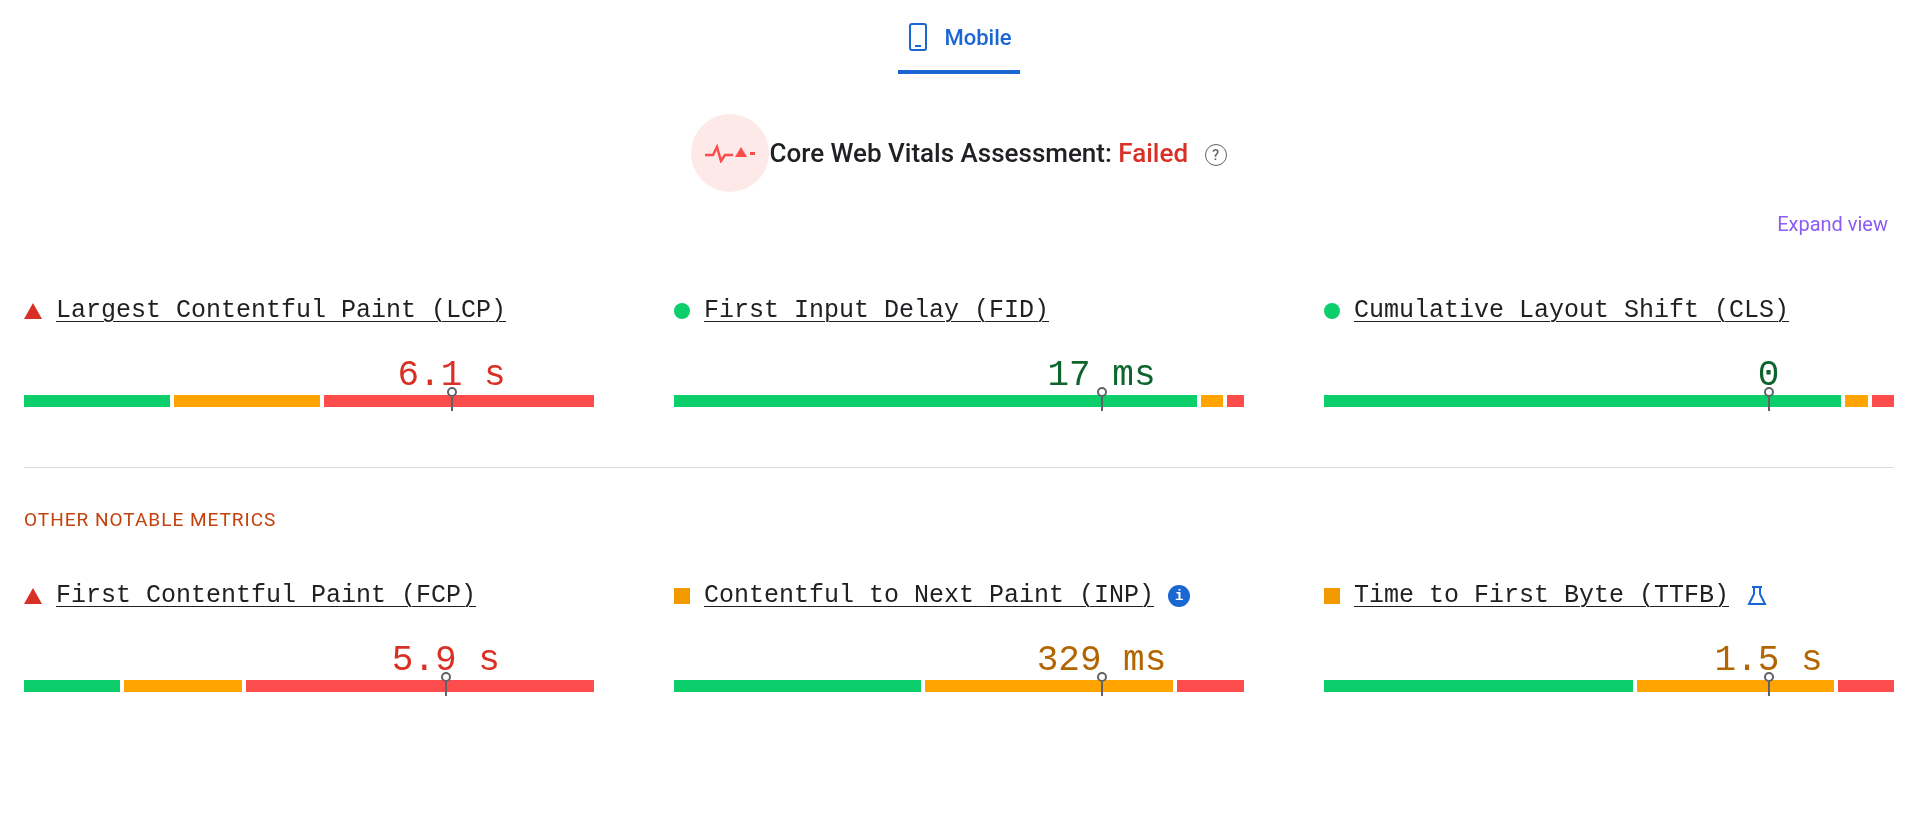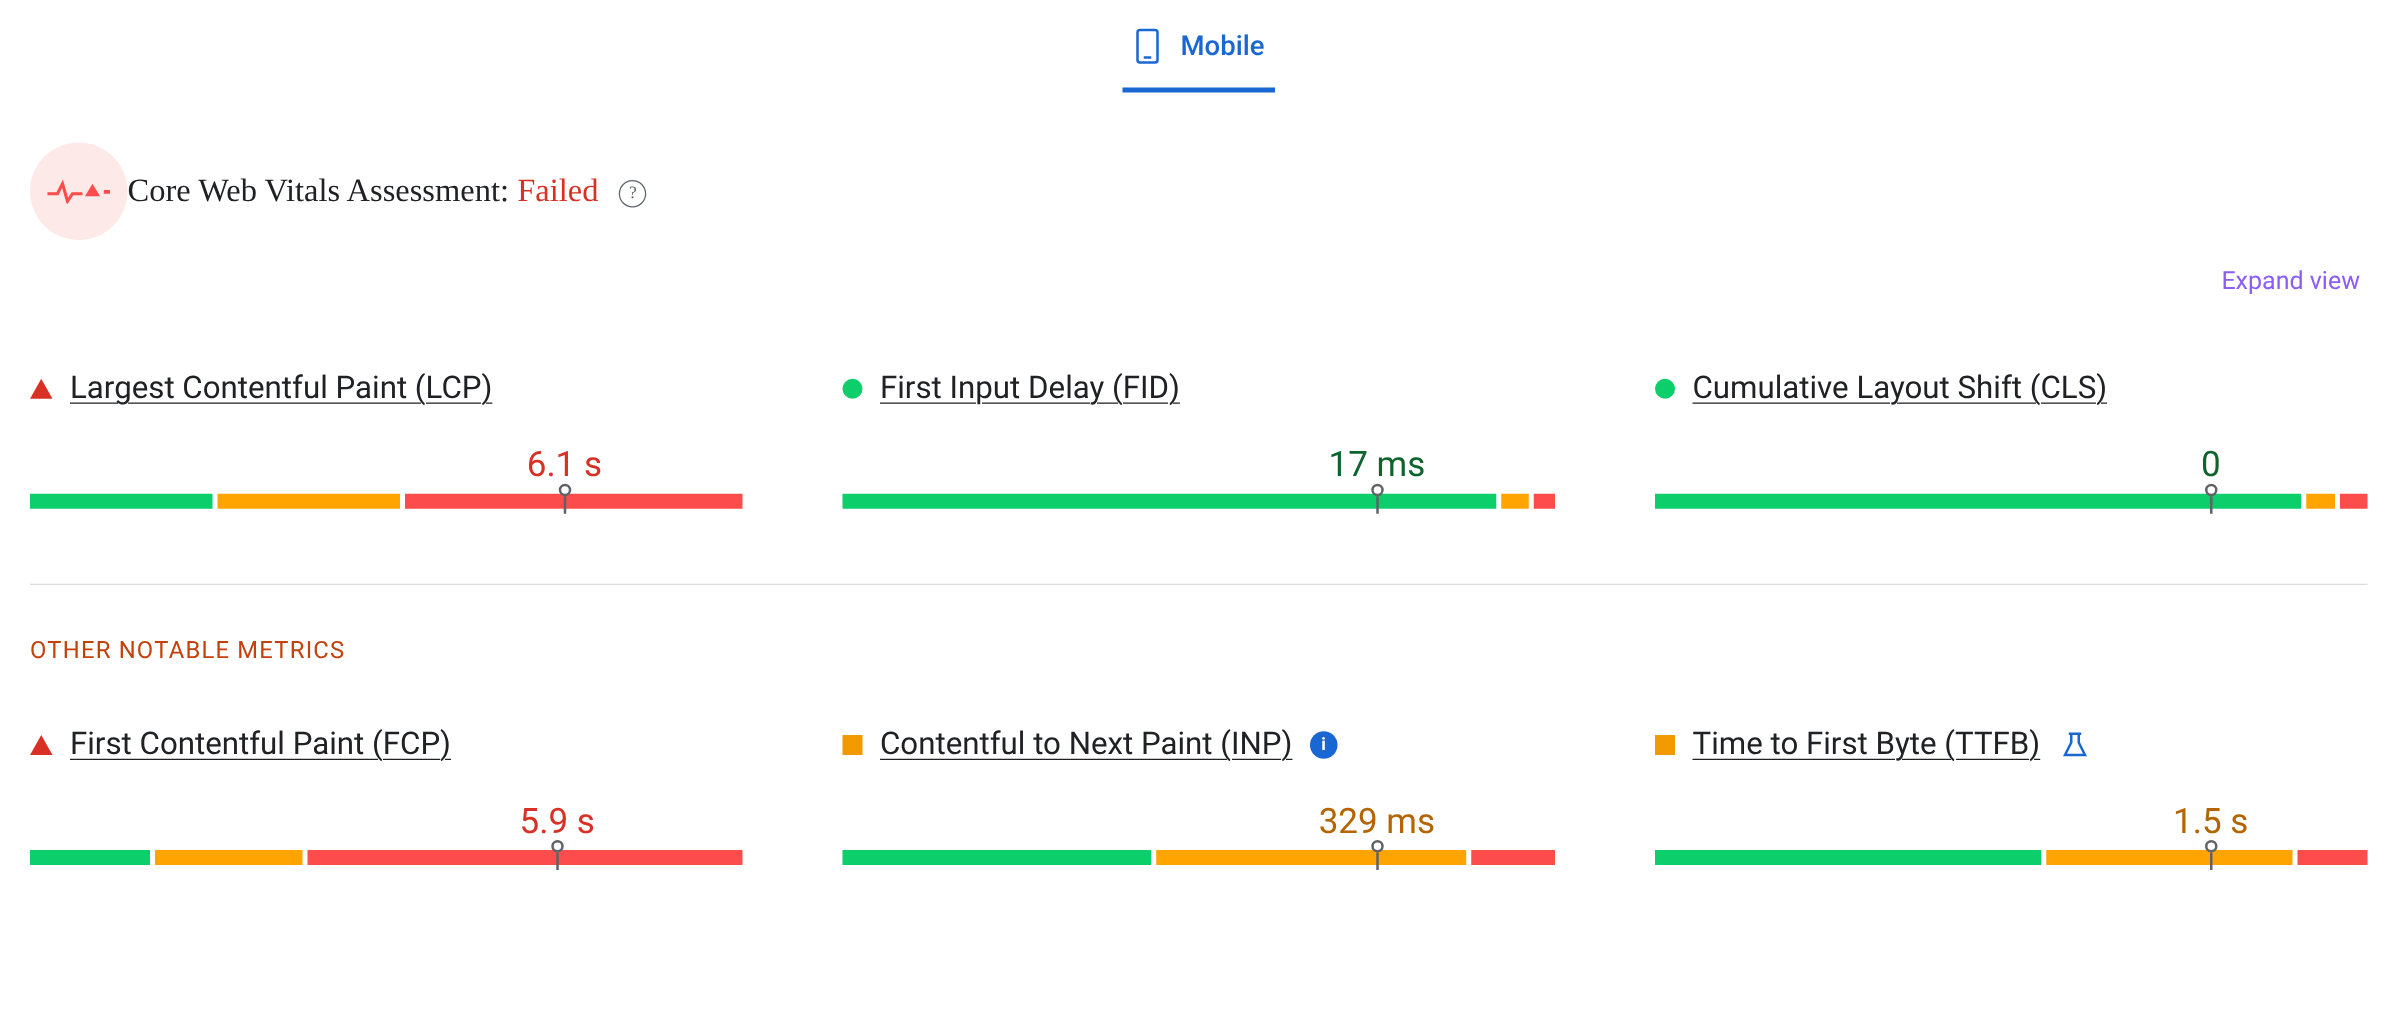--- a/index.html
+++ b/index.html
@@ -37,23 +37,22 @@
     border-bottom-color: #1967d2;
   }
   .tab svg { display:block; }
   .tab.active svg { stroke:#1967d2; }
   .tab.inactive svg { stroke:#5f6368; }
 
   
   .assessment {
     display:flex;
     align-items:center;
-    justify-content:flex-start;
+    justify-content:center;
     margin-top:40px;
-    font-family:Liberation Serif, serif;
   }
   .assessment-badge {
     width:78px;
     height:78px;
     border-radius:50%;
     background:#fde9e7;
     display:flex;
     align-items:center;
     justify-content:center;
   }
@@ -89,20 +88,21 @@
     color:#8b5cf6;
     cursor:pointer;
   }
 
   
   .metrics-grid {
     display:grid;
     grid-template-columns: repeat(3, 1fr);
     gap: 60px 80px;
     margin-top:60px;
+    font-family:Liberation Mono, monospace;
   }
   .metric {
     display:flex;
     flex-direction:column;
   }
   .metric-head {
     display:flex;
     align-items:center;
     gap:14px;
   }
@@ -134,21 +134,21 @@
   .info-circle {
     display:inline-flex;
     align-items:center;justify-content:center;
     width:22px;height:22px;border-radius:50%;
     background:#1967d2;color:#fff;
     font-size:14px;font-weight:bold;
     cursor:pointer;
   }
 
   .metric-value {
-    font-size:28px;
+    font-size:36px;
     font-weight:400;
     margin-top:30px;
     position:relative;
     height:34px;
   }
   .metric-value span {
     position:absolute;
     transform:translateX(-50%);
     white-space:nowrap;
   }

